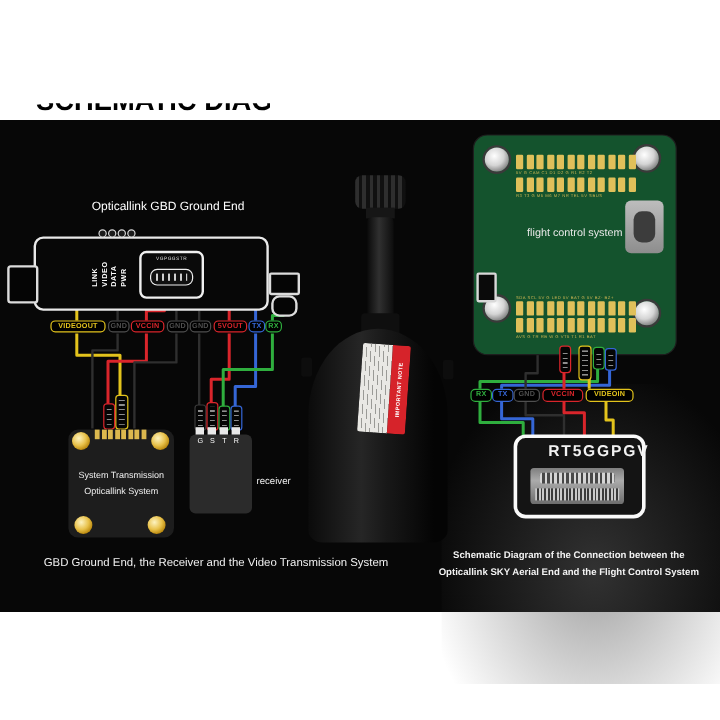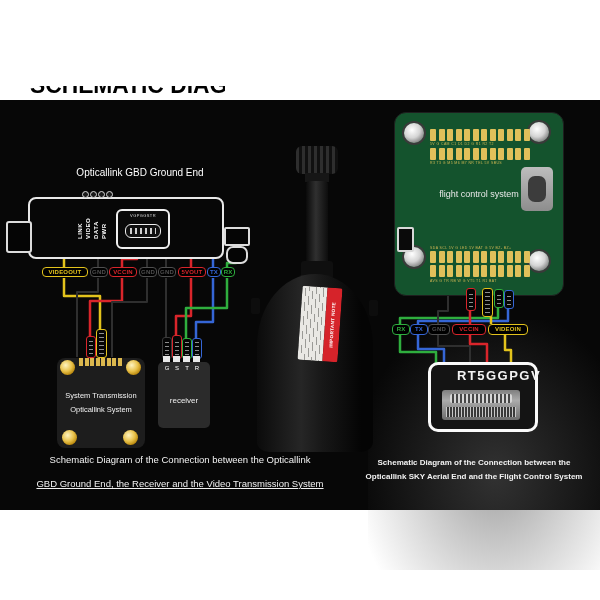--- a/index.html
+++ b/index.html
@@ -49,21 +49,21 @@
   .screw-gold{position:absolute;width:15px;height:15px;border-radius:50%;
        background:radial-gradient(circle at 38% 35%,#fdf3c0,#e8c14a 45%,#b8860b 75%,#7a5c08);}
   .vt-pins{position:absolute;left:22px;top:0;display:flex;gap:1.5px;}
   .vt-pins i{display:block;width:4px;height:8px;background:#dcb84e;}
   .vt-text{position:absolute;left:0;width:100%;text-align:center;color:#f0f0f0;font-size:7.5px;}
 
   
   .rcv{left:158px;top:362px;width:52px;height:66px;background:#2b2b2b;border-radius:5px;z-index:3;}
   .rpad{width:7px;height:7px;background:#e8e8e8;z-index:3;}
   .rpin-letter{width:8px;text-align:center;font-size:6px;color:#fff;z-index:4;}
-  .rcv-label{position:absolute;left:0;top:34px;width:100%;text-align:center;font-size:8px;color:#eee;}
+  .rcv-label{position:absolute;left:0;top:34px;width:100%;text-align:center;font-size:8px;color:#eee;padding-left:44px;}
 
   
   .can{z-index:1;}
   .knob{left:296px;top:146px;width:42px;height:28px;border-radius:6px;
         background:repeating-linear-gradient(90deg,#2e2e2e 0 3px,#101010 3px 6px);}
   .knob-base{left:305px;top:173px;width:24px;height:9px;background:#161616;}
   .stem{left:306px;top:181px;width:22px;height:84px;border-radius:4px;
         background:linear-gradient(90deg,#0a0a0a,#303030 45%,#0d0d0d);}
   .collar{left:301px;top:261px;width:32px;height:18px;border-radius:3px;background:#0f0f0f;}
   .body-can{left:257px;top:274px;width:116px;height:178px;
@@ -313,18 +313,17 @@
   <div class="abs tag tag-row-right" style="left: 410px; width: 16px; border-color: rgb(53, 102, 214); color: rgb(53, 102, 214);">TX</div>
   <div class="abs tag tag-row-right" style="left: 428px; width: 20px; border-color: rgb(79, 79, 79); color: rgb(79, 79, 79);">GND</div>
   <div class="abs tag tag-row-right" style="left: 452px; width: 32px; border-color: rgb(217, 37, 43); color: rgb(217, 37, 43);">VCCIN</div>
   <div class="abs tag tag-row-right" style="left: 488px; width: 38px; border-color: rgb(227, 195, 28); color: rgb(227, 195, 28);">VIDEOIN</div>
 
   <div class="abs rtmod">
     <div class="rt-name">RT5GGPGV</div>
     <div class="rt-conn"></div>
   </div>
 
-  <div class="abs cap-left" style="top:454px;">Schematic Diagram of the Connection between the Opticallink</div>
-  <div class="abs cap-left" style="top:478px;text-decoration:underline;">GBD Ground End, the Receiver and the Video Transmission System</div>
+  <div class="abs cap-left" style="top:464px;">GBD Ground End, the Receiver and the Video Transmission System</div>
   <div class="abs cap-right" style="top:472px;">Opticallink SKY Aerial End and the Flight Control System</div>
   <div class="abs cap-right" style="top:458px;">Schematic Diagram of the Connection between the</div>
 
 </div>
 
 </body></html>

